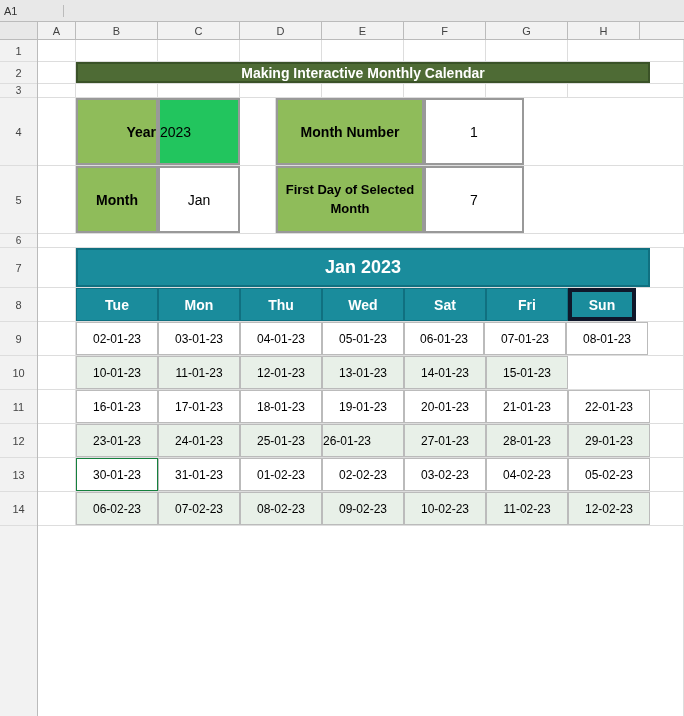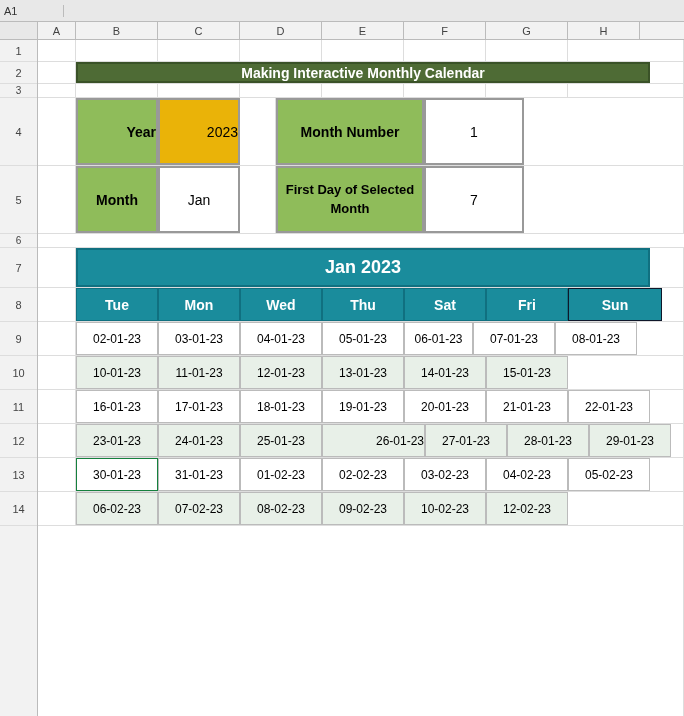--- a/index.html
+++ b/index.html
@@ -166,21 +166,21 @@
         <div class="data-cell" style="flex:1;"></div>
       </div>
 
       <div class="data-row" style="height:68px;">
         <div class="data-cell" style="width:38px;"></div>
 
         <div class="data-cell" style="width:82px; background:#8fbc5a; font-weight:bold; font-size:14px; border:2px solid #999; justify-content:flex-end;">
           <span>Year</span>
         </div>
 
-        <div class="data-cell" style="width:82px; background:#eab308; font-size:14px; border:2px solid #999; justify-content:flex-end;">
+        <div class="data-cell" style="width:82px; background:#22c55e; font-size:14px; border:2px solid #999; justify-content:flex-start;">
           <span>2023</span>
         </div>
 
         <div class="data-cell" style="width:36px;"></div>
 
         <div class="data-cell" style="width:148px; background:#8fbc5a; font-weight:bold; font-size:14px; border:2px solid #999; justify-content:center; text-align:center;">
           <span>Month Number</span>
         </div>
 
         <div class="data-cell" style="width:100px; background:#fff; font-size:14px; border:2px solid #999; justify-content:center;">
@@ -226,52 +226,52 @@
 
       <div class="data-row" style="height:34px;">
         <div class="data-cell" style="width:38px;"></div>
         <div class="data-cell" style="width:82px; background:#1a8c9c; color:#fff; font-weight:bold; font-size:14px; border:1px solid #107080; justify-content:center;">
           <span>Tue</span>
         </div>
         <div class="data-cell" style="width:82px; background:#1a8c9c; color:#fff; font-weight:bold; font-size:14px; border:1px solid #107080; justify-content:center;">
           <span>Mon</span>
         </div>
         <div class="data-cell" style="width:82px; background:#1a8c9c; color:#fff; font-weight:bold; font-size:14px; border:1px solid #107080; justify-content:center;">
+          <span>Thu</span>
+        </div>
+        <div class="data-cell" style="width:82px; background:#1a8c9c; color:#fff; font-weight:bold; font-size:14px; border:1px solid #107080; justify-content:center;">
           <span>Wed</span>
         </div>
         <div class="data-cell" style="width:82px; background:#1a8c9c; color:#fff; font-weight:bold; font-size:14px; border:1px solid #107080; justify-content:center;">
-          <span>Thu</span>
-        </div>
-        <div class="data-cell" style="width:82px; background:#1a8c9c; color:#fff; font-weight:bold; font-size:14px; border:1px solid #107080; justify-content:center;">
           <span>Sat</span>
         </div>
         <div class="data-cell" style="width:82px; background:#1a8c9c; color:#fff; font-weight:bold; font-size:14px; border:1px solid #107080; justify-content:center;">
           <span>Fri</span>
         </div>
-        <div class="data-cell" style="width:94px; background:#1a8c9c; color:#fff; font-weight:bold; font-size:14px; border:1px solid #0f172a; justify-content:center;">
+        <div class="data-cell" style="width:68px; background:#1a8c9c; color:#fff; font-weight:bold; font-size:14px; border:4px solid #0f172a; justify-content:center;">
           <span>Sun</span>
         </div>
         <div class="data-cell" style="flex:1;"></div>
       </div>
 
       <div class="data-row" style="height:34px;">
         <div class="data-cell" style="width:38px;"></div>
         <div class="data-cell" style="width:82px; background:#fff; font-size:12px; border:1px solid #bbb; justify-content:center;">
             <span>02-01-23</span>
           </div>
         <div class="data-cell" style="width:82px; background:#fff; font-size:12px; border:1px solid #bbb; justify-content:center;">
             <span>03-01-23</span>
           </div>
         <div class="data-cell" style="width:82px; background:#fff; font-size:12px; border:1px solid #bbb; justify-content:center;">
             <span>04-01-23</span>
           </div>
         <div class="data-cell" style="width:82px; background:#fff; font-size:12px; border:1px solid #bbb; justify-content:center;">
             <span>05-01-23</span>
           </div>
-        <div class="data-cell" style="width:69px; background:#fff; font-size:12px; border:1px solid #bbb; justify-content:center;">
+        <div class="data-cell" style="width:80px; background:#fff; font-size:12px; border:1px solid #bbb; justify-content:center;">
             <span>06-01-23</span>
           </div>
         <div class="data-cell" style="width:82px; background:#fff; font-size:12px; border:1px solid #bbb; justify-content:center;">
             <span>07-01-23</span>
           </div>
         <div class="data-cell" style="width:82px; background:#fff; font-size:12px; border:1px solid #bbb; justify-content:center;">
             <span>08-01-23</span>
           </div>
         <div class="data-cell" style="flex:1;"></div>
       </div>
@@ -329,21 +329,21 @@
         <div class="data-cell" style="width:38px;"></div>
         <div class="data-cell" style="width:82px; background:#e8f0e8; font-size:12px; border:1px solid #bbb; justify-content:center;">
             <span>23-01-23</span>
           </div>
         <div class="data-cell" style="width:82px; background:#e8f0e8; font-size:12px; border:1px solid #bbb; justify-content:center;">
             <span>24-01-23</span>
           </div>
         <div class="data-cell" style="width:82px; background:#e8f0e8; font-size:12px; border:1px solid #bbb; justify-content:center;">
             <span>25-01-23</span>
           </div>
-        <div class="data-cell" style="width:103px; background:#e8f0e8; font-size:12px; border:1px solid #bbb; justify-content:flex-end;">
+        <div class="data-cell" style="width:82px; background:#e8f0e8; font-size:12px; border:1px solid #bbb; justify-content:flex-start;">
             <span>26-01-23</span>
           </div>
         <div class="data-cell" style="width:82px; background:#e8f0e8; font-size:12px; border:1px solid #bbb; justify-content:center;">
             <span>27-01-23</span>
           </div>
         <div class="data-cell" style="width:82px; background:#e8f0e8; font-size:12px; border:1px solid #bbb; justify-content:center;">
             <span>28-01-23</span>
           </div>
         <div class="data-cell" style="width:82px; background:#e8f0e8; font-size:12px; border:1px solid #bbb; justify-content:center;">
             <span>29-01-23</span>
@@ -386,20 +386,23 @@
             <span>07-02-23</span>
           </div>
         <div class="data-cell" style="width:82px; background:#e8f0e8; font-size:12px; border:1px solid #bbb; justify-content:center;">
             <span>08-02-23</span>
           </div>
         <div class="data-cell" style="width:82px; background:#e8f0e8; font-size:12px; border:1px solid #bbb; justify-content:center;">
             <span>09-02-23</span>
           </div>
         <div class="data-cell" style="width:82px; background:#e8f0e8; font-size:12px; border:1px solid #bbb; justify-content:center;">
             <span>10-02-23</span>
+          </div>
+        <div class="data-cell" style="width:82px; background:#e8f0e8; font-size:12px; border:1px solid #bbb; justify-content:center;">
+            <span>11-02-23</span>
           </div>
         <div class="data-cell" style="width:82px; background:#e8f0e8; font-size:12px; border:1px solid #bbb; justify-content:center;">
             <span>12-02-23</span>
           </div>
         <div class="data-cell" style="flex:1;"></div>
       </div>
 
       <div style="flex:1; display:flex;">
         <div style="flex:1; border-right:1px solid #ddd;"></div>
       </div>

